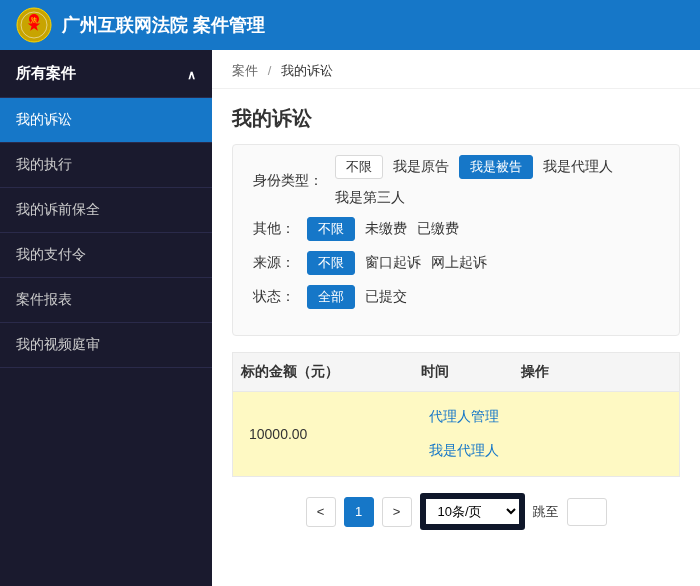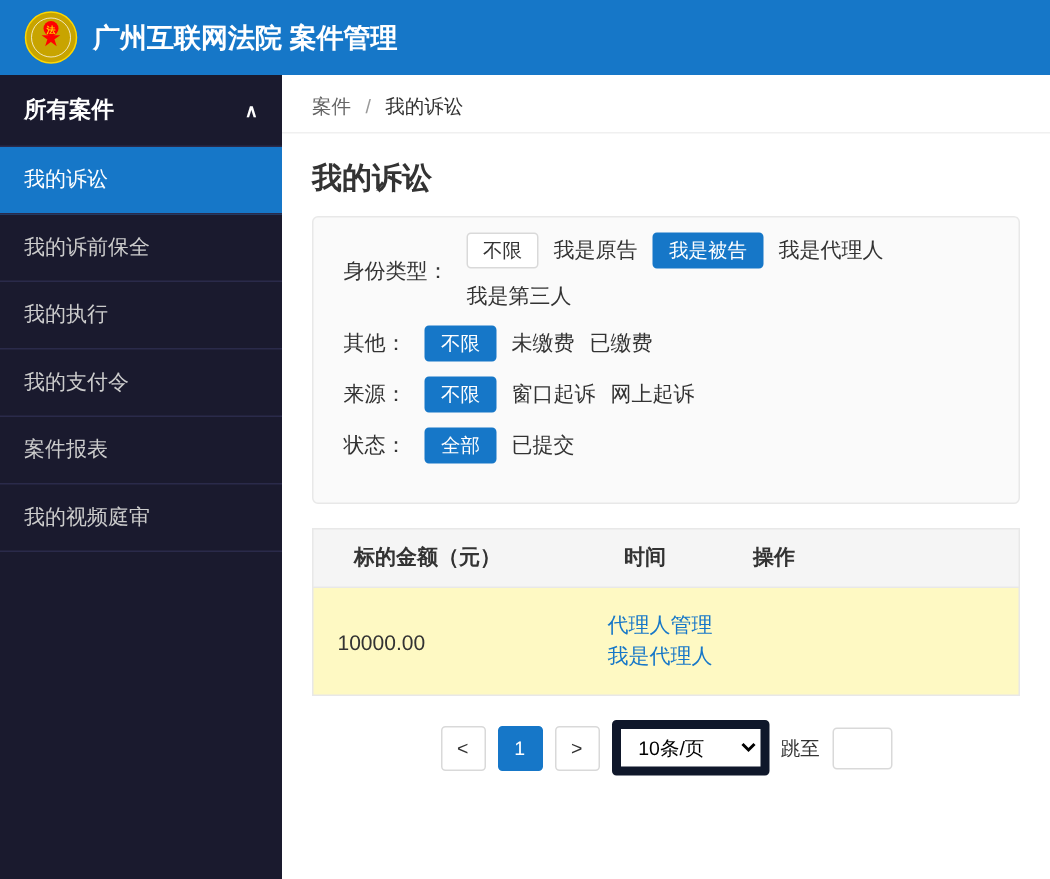--- a/index.html
+++ b/index.html
@@ -25,21 +25,21 @@
     }
 
     
     .layout {
       display: flex;
       height: 536px;
     }
 
     
     .sidebar {
-      width: 188px;
+      width: 212px;
       background: #1a1a2e;
       color: white;
       flex-shrink: 0;
       overflow-y: auto;
     }
     .sidebar-section-title {
       display: flex;
       align-items: center;
       justify-content: space-between;
       padding: 14px 16px;
@@ -144,42 +144,42 @@
 
     
     .table-container {
       margin: 0 20px;
     }
     .table-header {
       display: grid;
       grid-template-columns: 180px 1fr 150px;
       background: #f5f5f5;
       border: 1px solid #e8e8e8;
-      padding: 10px 27px;
+      padding: 10px 8px;
       font-weight: bold;
       color: #333;
       font-size: 14px;
     }
     .table-row {
       display: grid;
       grid-template-columns: 180px 1fr 150px;
       border: 1px solid #e8e8e8;
       border-top: none;
       padding: 16px 16px;
       background: #fef9c3;
       align-items: center;
     }
     .table-cell {
       color: #333;
       font-size: 14px;
     }
     .table-actions {
       display: flex;
       flex-direction: column;
-      gap: 3px;
+      gap: 16px;
     }
     .action-link {
       color: #1677c8;
       cursor: pointer;
       font-size: 14px;
       text-decoration: none;
     }
 
     
     .pagination {
@@ -253,24 +253,24 @@
 
   <div class="sidebar">
     <div class="sidebar-section-title">
       <span>所有案件</span>
       <span class="chevron-up"></span>
     </div>
     <div class="sidebar-item active">
       <span>我的诉讼</span>
     </div>
     <div class="sidebar-item">
+      <span>我的执行</span>
+    </div>
+    <div class="sidebar-item">
       <span>我的诉前保全</span>
-    </div>
-    <div class="sidebar-item">
-      <span>我的执行</span>
     </div>
     <div class="sidebar-item">
       <span>我的支付令</span>
     </div>
     <div class="sidebar-item">
       <span>案件报表</span>
     </div>
     <div class="sidebar-item">
       <span>我的视频庭审</span>
     </div>

